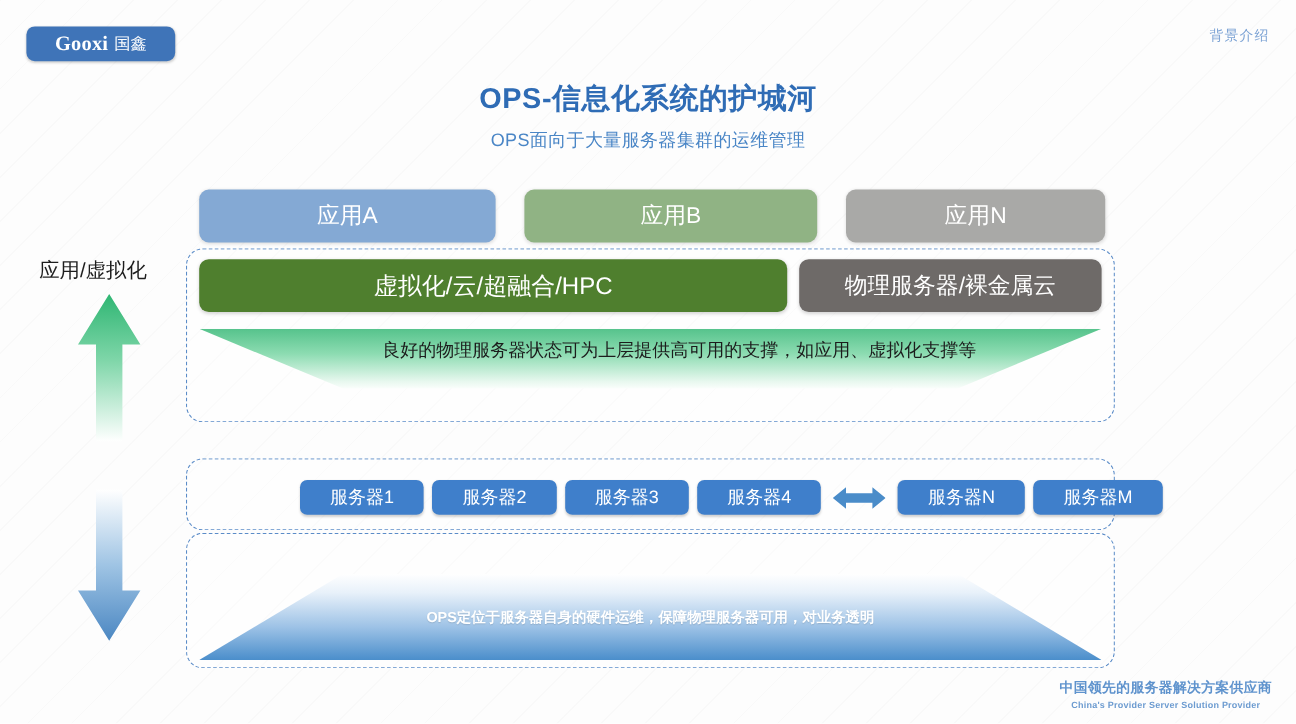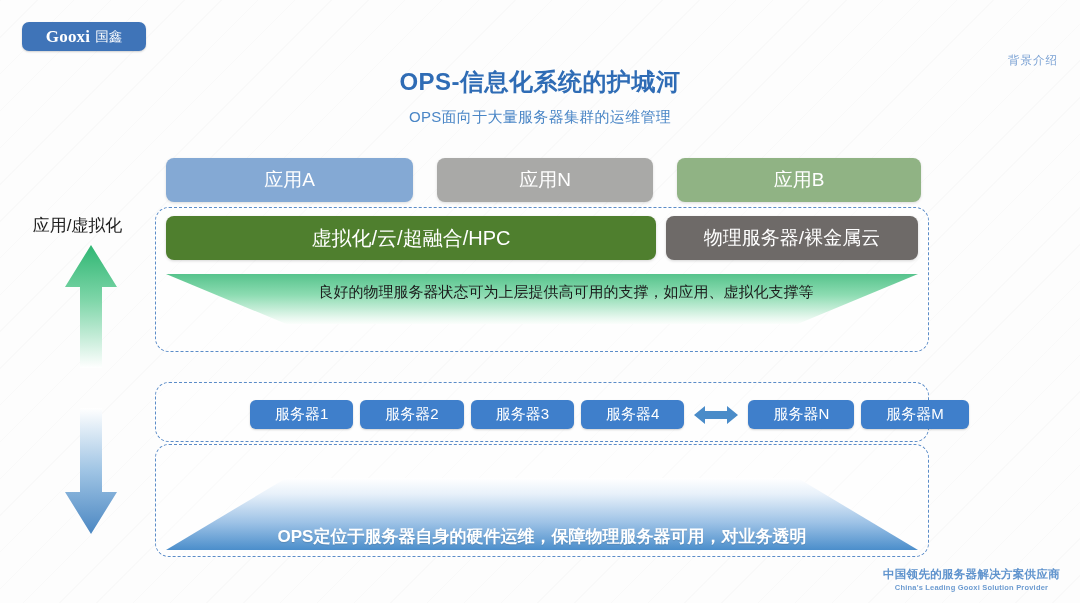--- a/index.html
+++ b/index.html
@@ -29,21 +29,21 @@
     font-weight:bold;font-size:17px;letter-spacing:.2px;
   }
   .logo .lg-cn{
     color:#fff;font-size:13.5px;font-weight:normal;margin-left:5px;
     font-family:"DejaVu Sans",sans-serif;
   }
 
   
   .kicker{
     position:absolute;right:22px;top:22px;
-    font-size:11.5px;color:#7ba2d4;letter-spacing:1px;margin-top:31px;
+    font-size:11.5px;color:#7ba2d4;letter-spacing:1px;
   }
 
   
   .title{
     position:absolute;left:0;right:0;top:48px;text-align:center;
     font-size:24px;font-weight:bold;color:#2f6cb5;letter-spacing:.5px;margin-top:18px;
   }
   .subtitle{
     position:absolute;left:0;right:0;top:108px;text-align:center;
     font-size:15px;color:#4a86c6;letter-spacing:.3px;
@@ -116,21 +116,21 @@
   .dblarrow{width:44px;height:22px;margin:0 3px;flex:0 0 auto;}
 
   
   .trap-blue{
     position:absolute;left:166px;top:478px;width:752px;height:72px;
     background:linear-gradient(to bottom,#ffffff 0%,#e8f1fa 22%,#9dc2e6 62%,#4b8ecb 100%);
     clip-path:polygon(16% 0%,84% 0%,100% 100%,0% 100%);
     display:flex;align-items:flex-end;justify-content:center;
   }
   .trap-blue span{
-    margin-bottom:2px;font-size:17px;font-weight:bold;color:#ffffff;
+    margin-bottom:27px;font-size:12px;font-weight:bold;color:#ffffff;
     white-space:nowrap;text-shadow:0 1px 1px rgba(0,0,0,.12);
   }
 
   
   .footer{
     position:absolute;right:20px;bottom:10px;text-align:center;line-height:1.35;
   }
   .footer .f-cn{font-size:11.5px;font-weight:bold;color:#5f93cd;letter-spacing:.3px;}
   .footer .f-en{font-size:7.5px;font-weight:bold;color:#6c9bd0;letter-spacing:.2px;}
 </style>
@@ -172,22 +172,22 @@
     </defs>
     <polygon points="18,0 40,0 40,84 55,84 29,126 3,84 18,84" fill="url(#gDn)"></polygon>
   </svg>
 
   <div class="dbox" id="dbox-app"></div>
   <div class="dbox" id="dbox-srv"></div>
   <div class="dbox" id="dbox-ops"></div>
 
   <div class="approw">
     <div class="appbox a">应用A</div>
+    <div class="appbox b">应用B</div>
     <div class="appbox c">应用N</div>
-    <div class="appbox b">应用B</div>
   </div>
 
   <div class="platrow">
     <div class="platbox green">虚拟化/云/超融合/HPC</div>
     <div class="platbox gray">物理服务器/裸金属云</div>
   </div>
 
   <div class="trap-green">
     <span>良好的物理服务器状态可为上层提供高可用的支撑，如应用、虚拟化支撑等</span>
   </div>
@@ -203,16 +203,16 @@
     <div class="srv">服务器N</div>
     <div class="srv">服务器M</div>
   </div>
 
   <div class="trap-blue">
     <span>OPS定位于服务器自身的硬件运维，保障物理服务器可用，对业务透明</span>
   </div>
 
   <div class="footer">
     <div class="f-cn">中国领先的服务器解决方案供应商</div>
-    <div class="f-en">China's Leading Gooxi Solution Provider</div>
+    <div class="f-en">China's Provider Server Solution Provider</div>
   </div>
 
 </div>
 
 </body></html>

